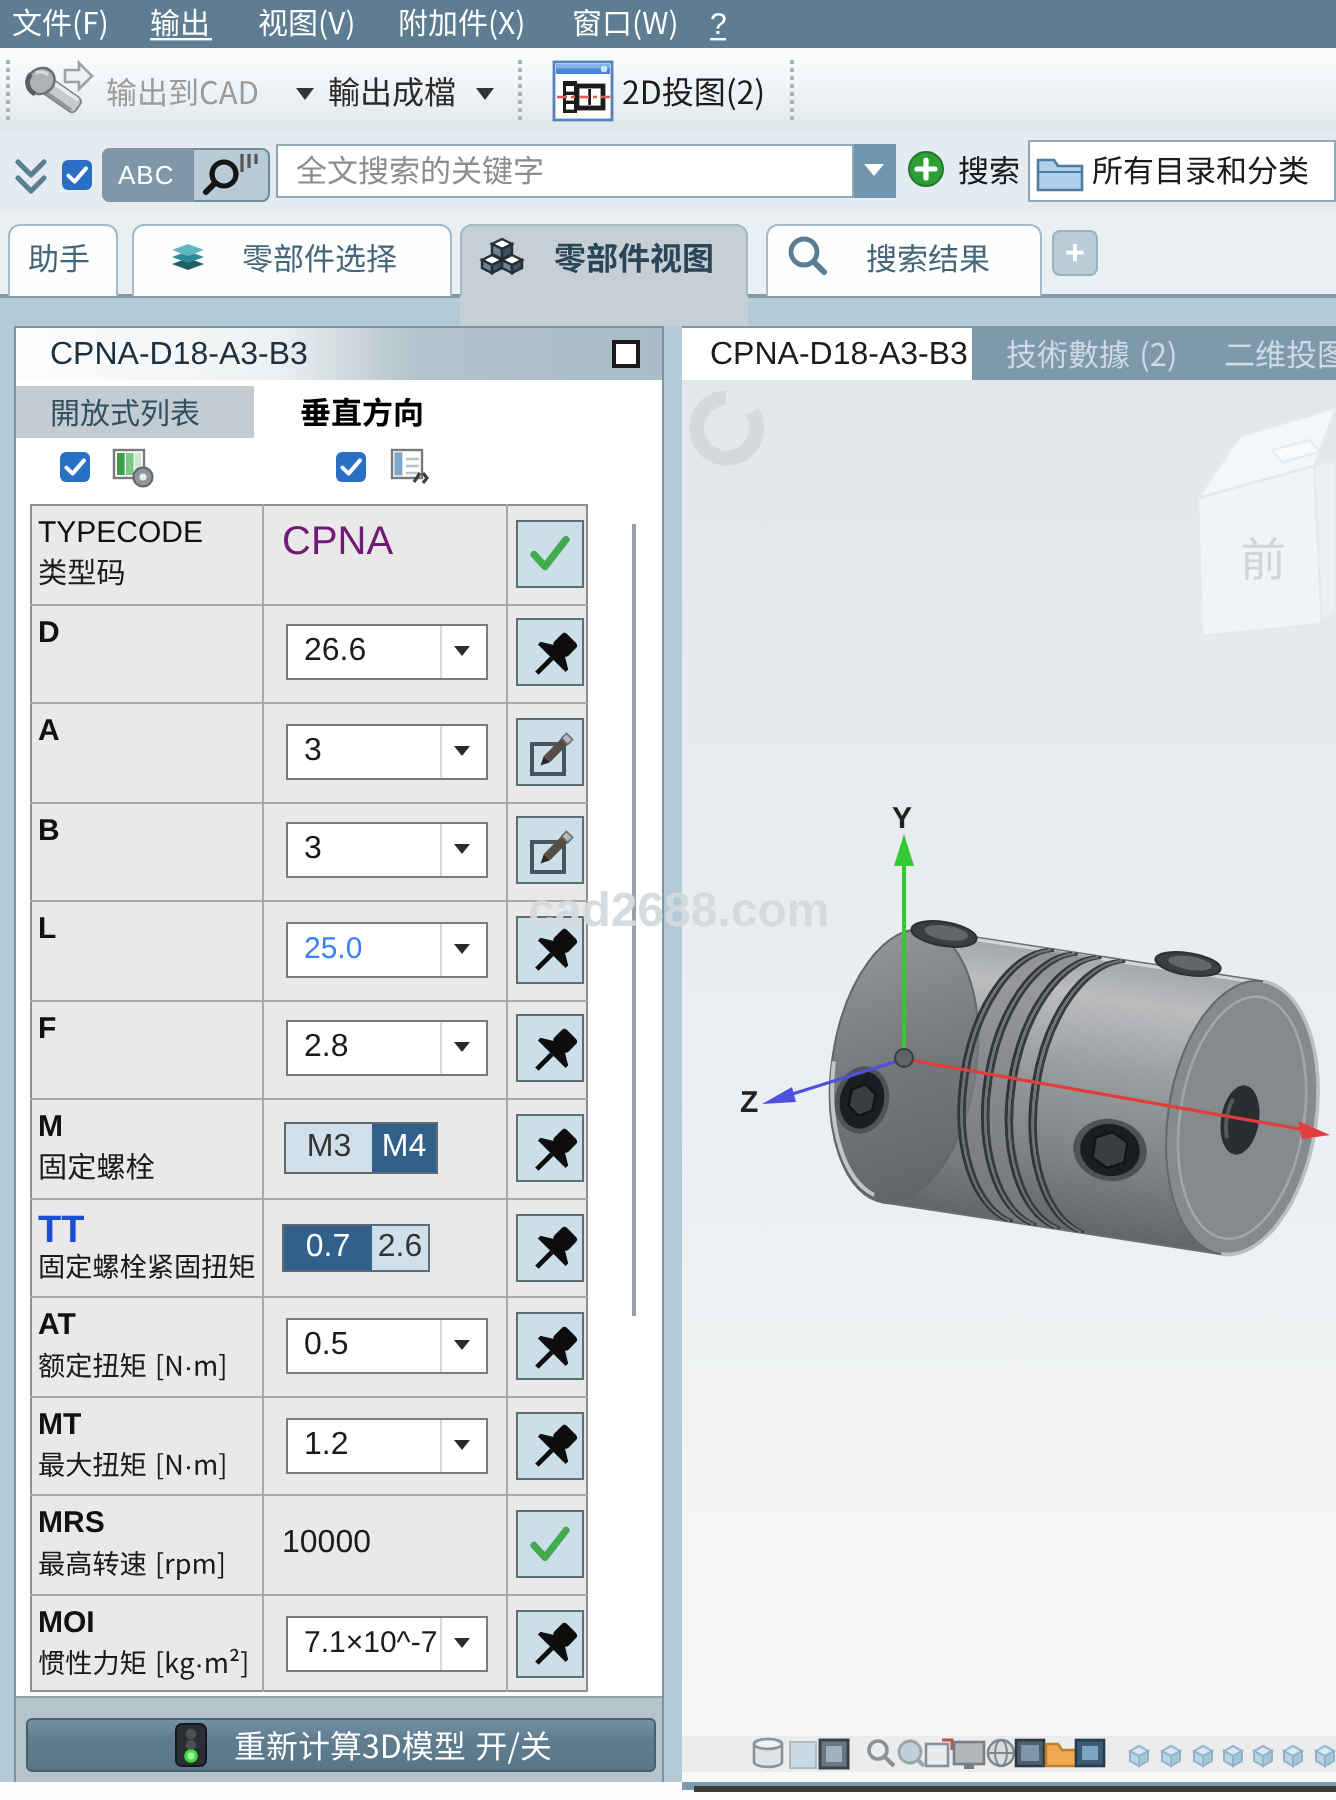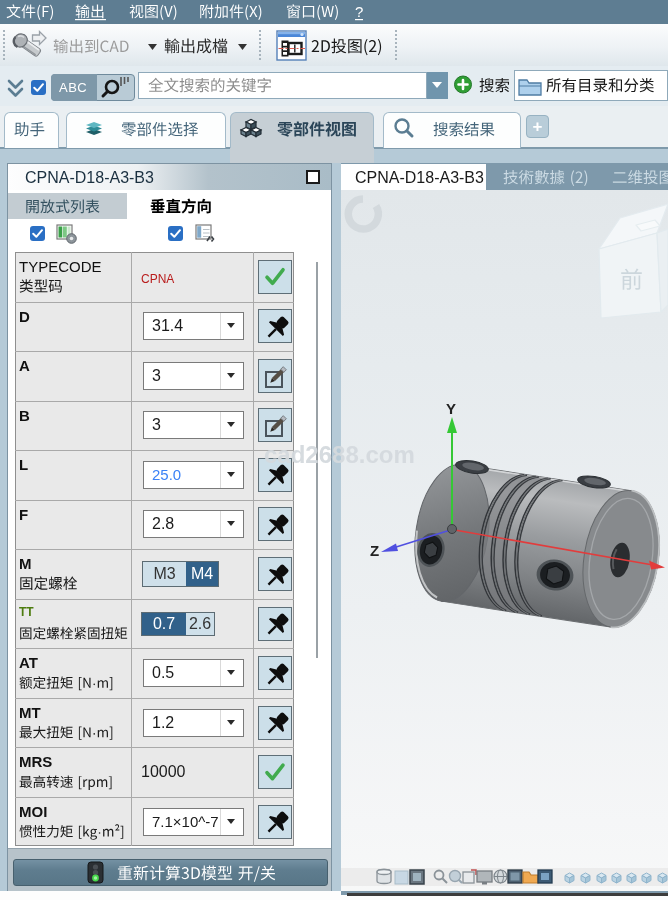--- a/index.html
+++ b/index.html
@@ -43,27 +43,27 @@
 <div class="abs" style="left:15px;top:549px;width:279px;height:1px;background:#a9a9a9"></div>
 <div class="abs" style="left:15px;top:599px;width:279px;height:1px;background:#a9a9a9"></div>
 <div class="abs" style="left:15px;top:648px;width:279px;height:1px;background:#a9a9a9"></div>
 <div class="abs" style="left:15px;top:698px;width:279px;height:1px;background:#a9a9a9"></div>
 <div class="abs" style="left:15px;top:747px;width:279px;height:1px;background:#a9a9a9"></div>
 <div class="abs" style="left:15px;top:797px;width:279px;height:1px;background:#a9a9a9"></div>
 <div class="abs" style="left:131px;top:252px;width:1px;height:594px;background:#a9a9a9"></div>
 <div class="abs" style="left:253px;top:252px;width:1px;height:594px;background:#a9a9a9"></div>
 <div class="abs" style="left:316px;top:262px;width:2px;height:396px;background:#9aa1a6"></div>
 <div class="abs" style="left:19px;top:258px;font-size:15px;font-weight:normal;color:#111">TYPECODE</div>
-<div class="abs" style="left:141px;top:272px;font-size:12px;color:#b91c1c">CPNA</div>
+<div class="abs" style="left:141px;top:260px;font-size:20px;color:#701a75">CPNA</div>
 <div class="abs" style="left:258px;top:260px;width:34px;height:34px;background:#ccdfe9;border:1px solid #5e6e77;box-sizing:border-box"></div>
 <div class="abs" style="left:19px;top:308px;font-size:15px;font-weight:bold;color:#111">D</div>
 <div class="abs" style="left:143px;top:312px;width:101px;height:28px;background:#fff;border:1px solid #7a7a7a;box-sizing:border-box"></div>
 <div class="abs" style="left:220px;top:313px;width:1px;height:26px;background:#d9d9d9"></div>
 <div class="abs" style="left:227px;top:323px;width:0;height:0;border-left:4.5px solid transparent;border-right:4.5px solid transparent;border-top:5.5px solid #2a2a2a"></div>
-<div class="abs" style="left:152px;top:317px;font-size:16px;color:#1b1b1b">31.4</div>
+<div class="abs" style="left:152px;top:317px;font-size:16px;color:#1b1b1b">26.6</div>
 <div class="abs" style="left:258px;top:309px;width:34px;height:34px;background:#ccdfe9;border:1px solid #5e6e77;box-sizing:border-box"></div>
 <div class="abs" style="left:19px;top:357px;font-size:15px;font-weight:bold;color:#111">A</div>
 <div class="abs" style="left:143px;top:362px;width:101px;height:28px;background:#fff;border:1px solid #7a7a7a;box-sizing:border-box"></div>
 <div class="abs" style="left:220px;top:363px;width:1px;height:26px;background:#d9d9d9"></div>
 <div class="abs" style="left:227px;top:373px;width:0;height:0;border-left:4.5px solid transparent;border-right:4.5px solid transparent;border-top:5.5px solid #2a2a2a"></div>
 <div class="abs" style="left:152px;top:367px;font-size:16px;color:#1b1b1b">3</div>
 <div class="abs" style="left:258px;top:359px;width:34px;height:34px;background:#ccdfe9;border:1px solid #5e6e77;box-sizing:border-box"></div>
 <div class="abs" style="left:19px;top:407px;font-size:15px;font-weight:bold;color:#111">B</div>
 <div class="abs" style="left:143px;top:411px;width:101px;height:28px;background:#fff;border:1px solid #7a7a7a;box-sizing:border-box"></div>
 <div class="abs" style="left:220px;top:412px;width:1px;height:26px;background:#d9d9d9"></div>
@@ -80,21 +80,21 @@
 <div class="abs" style="left:143px;top:510px;width:101px;height:28px;background:#fff;border:1px solid #7a7a7a;box-sizing:border-box"></div>
 <div class="abs" style="left:220px;top:511px;width:1px;height:26px;background:#d9d9d9"></div>
 <div class="abs" style="left:227px;top:521px;width:0;height:0;border-left:4.5px solid transparent;border-right:4.5px solid transparent;border-top:5.5px solid #2a2a2a"></div>
 <div class="abs" style="left:152px;top:515px;font-size:16px;color:#1b1b1b">2.8</div>
 <div class="abs" style="left:258px;top:507px;width:34px;height:34px;background:#ccdfe9;border:1px solid #5e6e77;box-sizing:border-box"></div>
 <div class="abs" style="left:19px;top:555px;font-size:15px;font-weight:bold;color:#111">M</div>
 <div class="abs" style="left:142px;top:561px;width:77px;height:26px;border:1px solid #5c6b73;box-sizing:border-box"></div>
 <div class="abs" style="left:143px;top:562px;width:43px;height:24px;background:#cfe0ea;color:#333;font-size:16px;text-align:center;line-height:24px">M3</div>
 <div class="abs" style="left:186px;top:562px;width:32px;height:24px;background:#31618a;color:#fff;font-size:16px;text-align:center;line-height:24px">M4</div>
 <div class="abs" style="left:258px;top:557px;width:34px;height:34px;background:#ccdfe9;border:1px solid #5e6e77;box-sizing:border-box"></div>
-<div class="abs" style="left:19px;top:605px;font-size:12px;font-weight:bold;color:#4d7c0f">TT</div>
+<div class="abs" style="left:19px;top:605px;font-size:19px;font-weight:bold;color:#1d4ed8">TT</div>
 <div class="abs" style="left:141px;top:612px;width:74px;height:24px;border:1px solid #5c6b73;box-sizing:border-box"></div>
 <div class="abs" style="left:142px;top:613px;width:44px;height:22px;background:#31618a;color:#fff;font-size:16px;text-align:center;line-height:22px">0.7</div>
 <div class="abs" style="left:186px;top:613px;width:28px;height:22px;background:#cfe0ea;color:#333;font-size:16px;text-align:center;line-height:22px">2.6</div>
 <div class="abs" style="left:258px;top:607px;width:34px;height:34px;background:#ccdfe9;border:1px solid #5e6e77;box-sizing:border-box"></div>
 <div class="abs" style="left:19px;top:654px;font-size:15px;font-weight:bold;color:#111">AT</div>
 <div class="abs" style="left:143px;top:659px;width:101px;height:28px;background:#fff;border:1px solid #7a7a7a;box-sizing:border-box"></div>
 <div class="abs" style="left:220px;top:660px;width:1px;height:26px;background:#d9d9d9"></div>
 <div class="abs" style="left:227px;top:670px;width:0;height:0;border-left:4.5px solid transparent;border-right:4.5px solid transparent;border-top:5.5px solid #2a2a2a"></div>
 <div class="abs" style="left:152px;top:664px;font-size:16px;color:#1b1b1b">0.5</div>
 <div class="abs" style="left:258px;top:656px;width:34px;height:34px;background:#ccdfe9;border:1px solid #5e6e77;box-sizing:border-box"></div>

